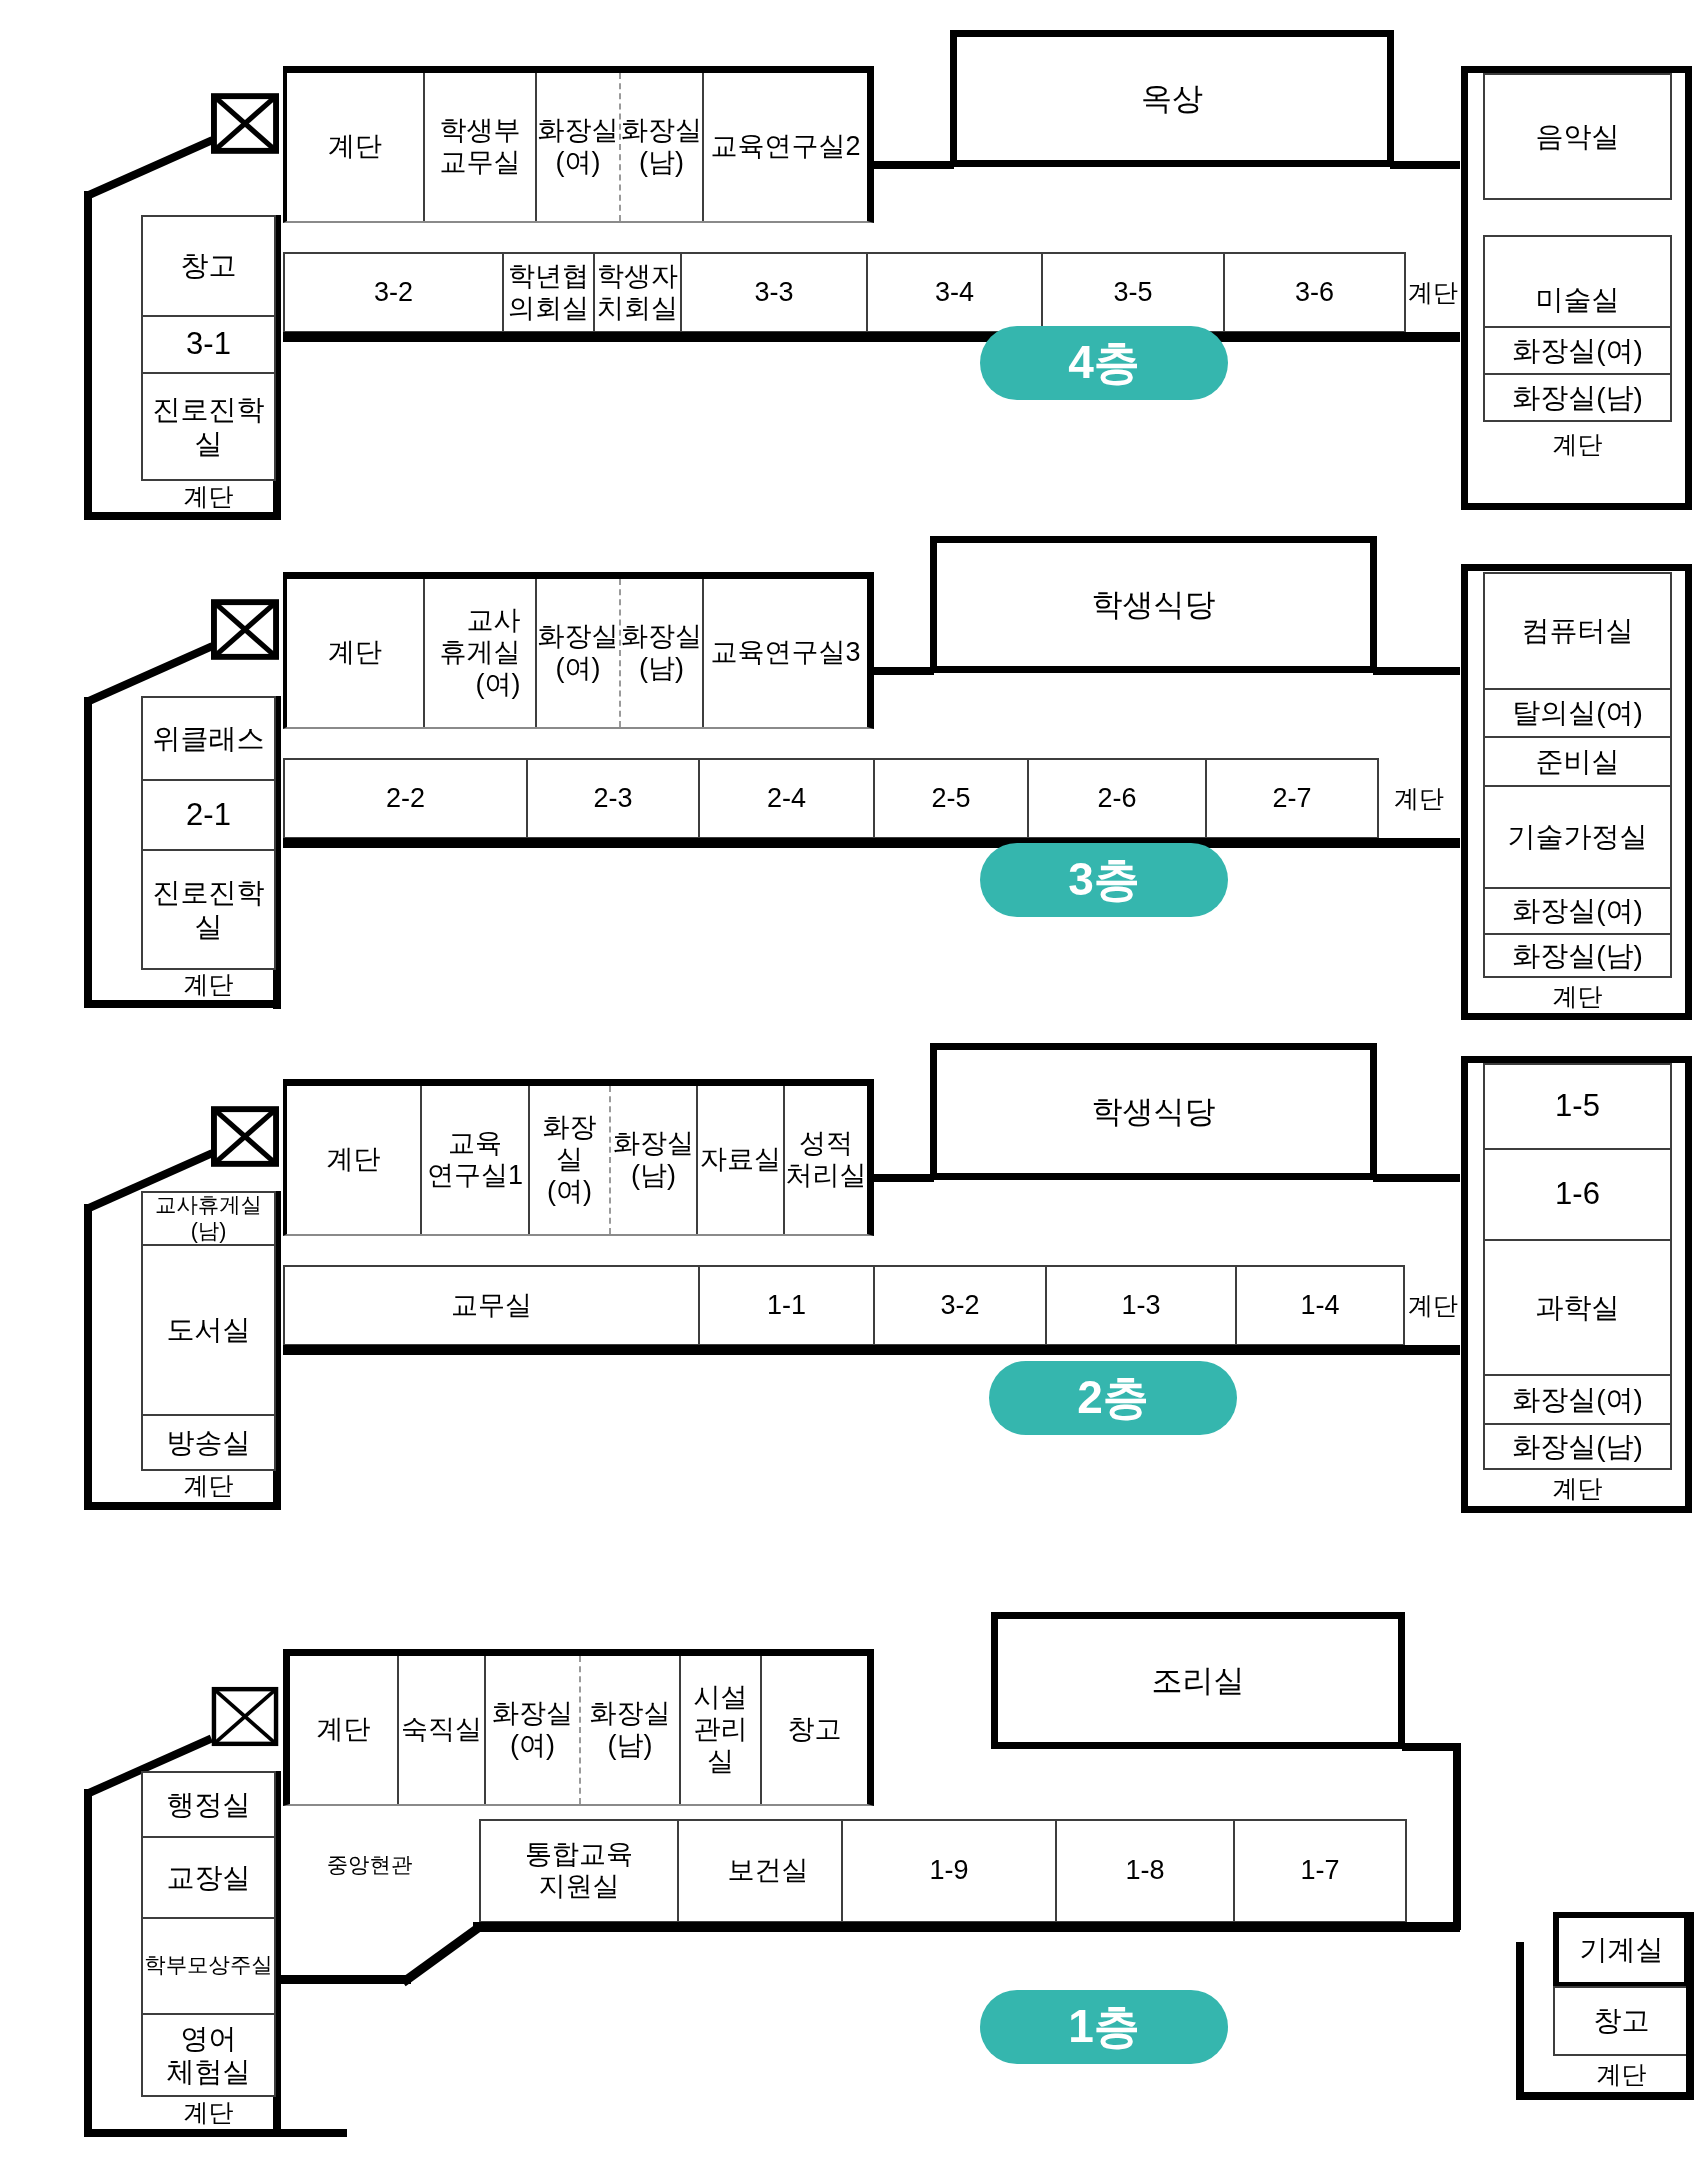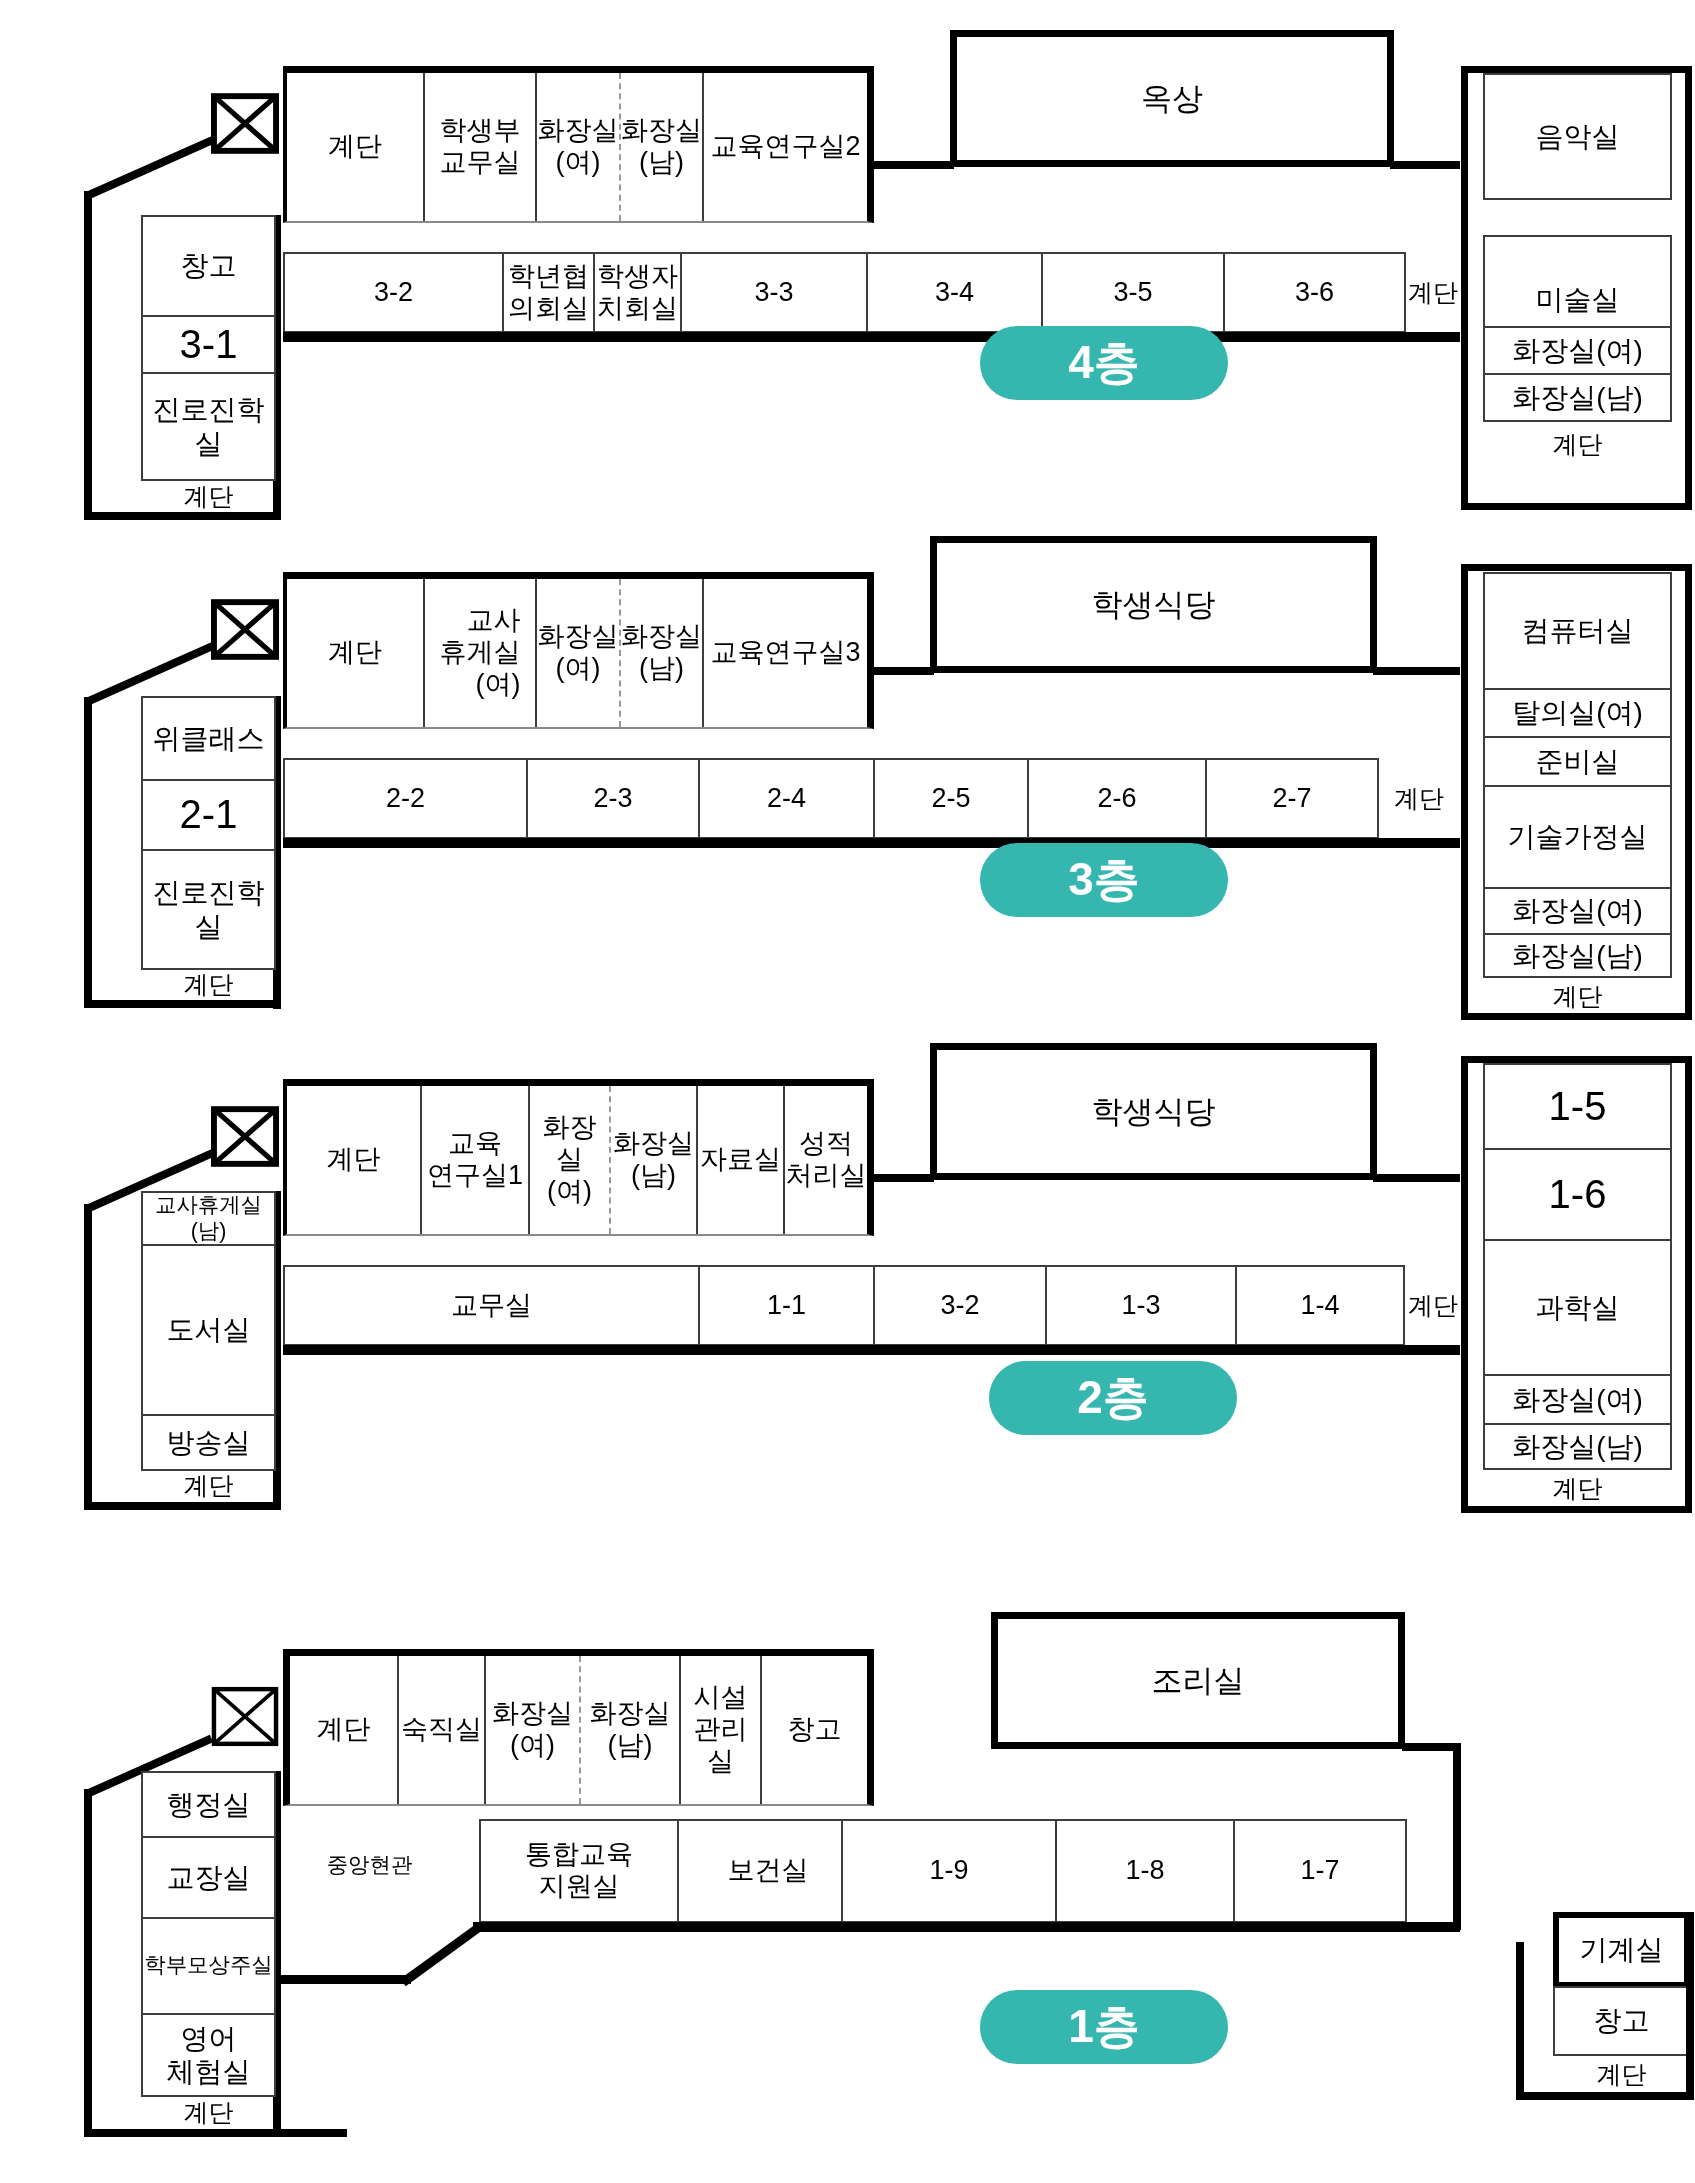--- a/index.html
+++ b/index.html
@@ -11,21 +11,21 @@
         box-sizing:border-box;}
   .label{position:absolute;display:flex;align-items:center;justify-content:center;text-align:center;
          white-space:pre-line;font-size:25px;box-sizing:border-box;}
   .row{position:absolute;display:flex;box-sizing:border-box;background:#fff;}
   .row .cell{display:flex;align-items:center;justify-content:center;text-align:center;
              white-space:pre-line;box-sizing:border-box;font-size:27px;line-height:1.18;}
   .row .cell + .cell{border-left:2.2px solid #3d3d3d;}
   .row .cell.dashed{border-left:2.2px dashed #9a9a9a;}
   .toprow{border:7.4px solid #000;border-left:4.4px solid #000;border-bottom:2.2px solid #8a8a8a;}
   .midrow{border:2.2px solid #3d3d3d;}
-  .num{font-size:40px;}
+  .num{font-size:31px;}
   .small{font-size:21.4px;}
   .wall{position:absolute;background:#000;}
   .diag{transform-origin:0 50%;}
   .bigroom{position:absolute;display:flex;align-items:center;justify-content:center;
            border:7.4px solid #000;background:#fff;font-size:31px;box-sizing:border-box;}
   .rblock{position:absolute;border:7.4px solid #000;background:#fff;box-sizing:border-box;}
   .badge{position:absolute;width:248px;height:74px;border-radius:38px;background:#35b6ae;
          color:#fff;font-size:46px;font-weight:bold;display:flex;align-items:center;justify-content:center;}
   .elev{position:absolute;}
 </style>

